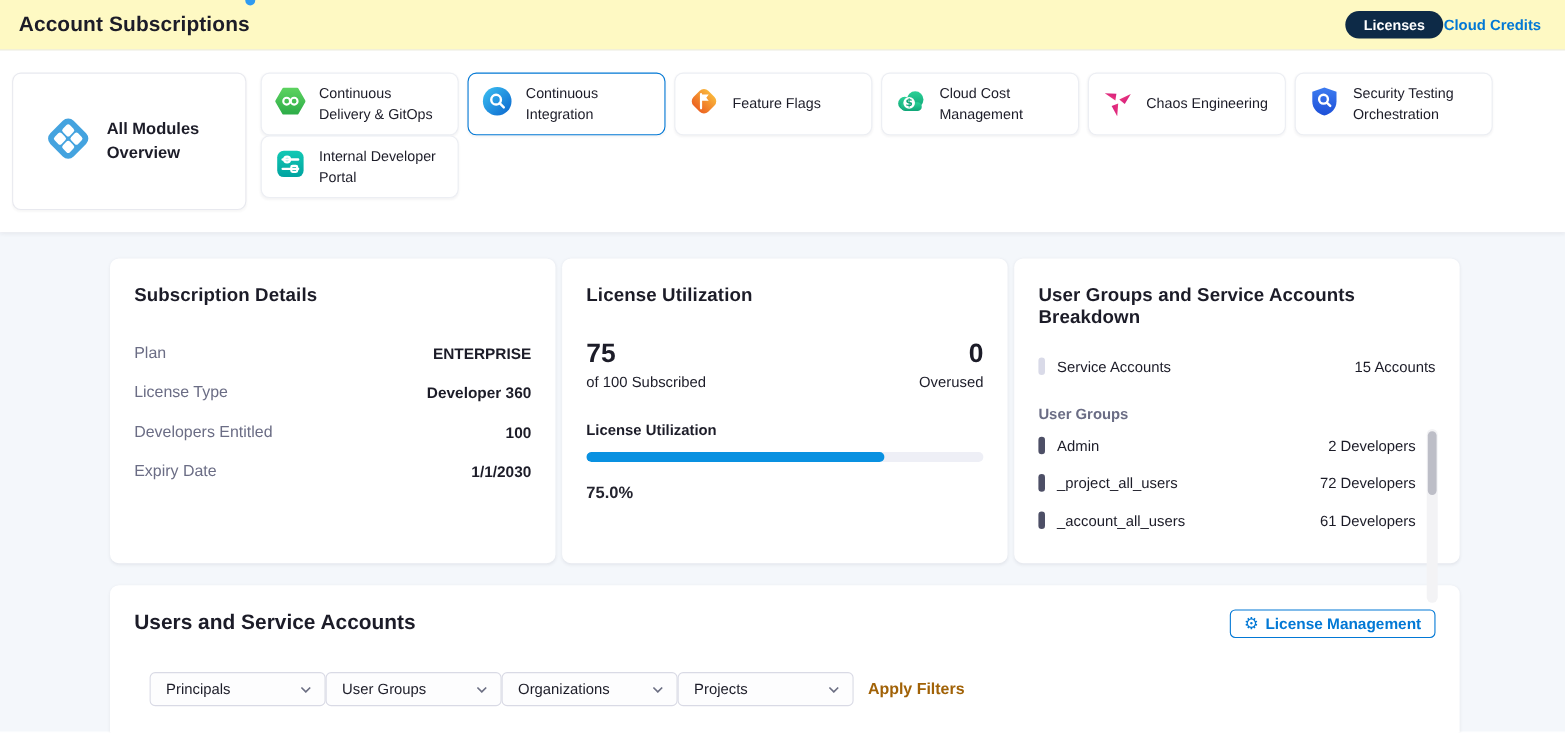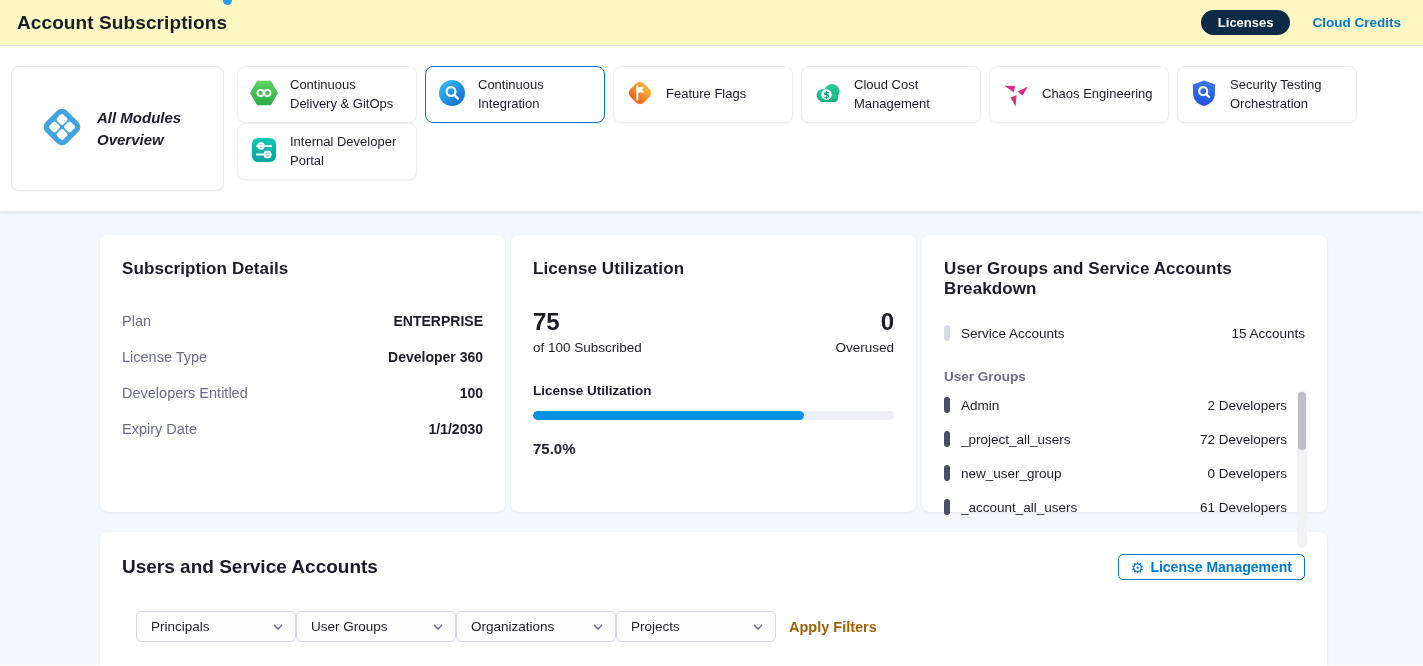--- a/index.html
+++ b/index.html
@@ -3,33 +3,33 @@
 <meta charset="utf-8">
 <style>
   * { margin:0; padding:0; box-sizing:border-box; }
   html,body { width:1423px; height:666px; overflow:hidden; background:#fff;
     font-family:"Liberation Sans","DejaVu Sans",sans-serif; color:#1c1c28; }
 
   
   .header { position:relative; height:46px; display:flex; align-items:center;
     justify-content:space-between; padding:0 22px 0 17px; border-bottom:1px solid #e8e9ef; background:#fef9c3; }
   .page-title { font-size:19px; font-weight:700; letter-spacing:.1px; }
-  .header-right { display:flex; align-items:center; gap:22px; }
+  .header-right { display:flex; align-items:center; }
   .pill-tab { background:#0d2a47; color:#fff; font-size:13px; font-weight:700;
     padding:5px 17px; border-radius:999px; border:none; cursor:pointer; }
   .link-tab { color:#0278d5; font-size:13.5px; font-weight:700; cursor:pointer; background:none; border:none; }
   .trunc-icon { position:absolute; left:223px; top:-4px; width:9px; height:9px;
     border-radius:50%; background:#2f9bf0; }
 
   
   .module-strip { display:flex; gap:13px; padding:20px 12px 20px 11px; background:#fff;
     box-shadow:0 2px 4px rgba(40,41,61,.08); position:relative; z-index:2; }
   .overview-card { width:213px; height:125px; border:1px solid #e8e9ef; border-radius:8px;
     display:flex; align-items:center; gap:11px; padding-left:26px; background:#fff;
-    box-shadow:0 1px 2px rgba(40,41,61,.04); cursor:pointer;font-style:italic; }
+    box-shadow:0 1px 2px rgba(40,41,61,.04); cursor:pointer; }
   .overview-label { font-size:15px; font-weight:700; line-height:1.45; width:90px; }
   .module-grid { display:flex; flex-wrap:wrap; gap:0 8px; width:1130px; align-content:flex-start; }
   .module-card { width:180px; height:57px; background:#fff; border:1px solid #eceef3;
     border-radius:8px; display:flex; align-items:center; gap:12px; padding:0 12px;
     box-shadow:0 1px 2px rgba(40,41,61,.05); cursor:pointer; }
   .module-card.selected { border:1.5px solid #0278d5; }
   .module-label { font-size:13px; font-weight:500; line-height:1.4; color:#1c1c28; }
 
   
   .band { background:#f4f7fb; height:454px; padding-top:24px; }
@@ -297,25 +297,20 @@
           <span class="bk-label">Admin</span>
           <span class="bk-value">2 Developers</span>
         </div>
         <div class="bk-row">
           <span class="marker dark"></span>
           <span class="bk-label">_project_all_users</span>
           <span class="bk-value">72 Developers</span>
         </div>
         <div class="bk-row">
           <span class="marker dark"></span>
-          <span class="bk-label">new_user_group</span>
-          <span class="bk-value">0 Developers</span>
-        </div>
-        <div class="bk-row">
-          <span class="marker dark"></span>
           <span class="bk-label">_account_all_users</span>
           <span class="bk-value">61 Developers</span>
         </div>
         <div class="scrollbar-track">
           <div class="scrollbar-thumb"></div>
         </div>
       </div>
     </div>
 
   </div>

